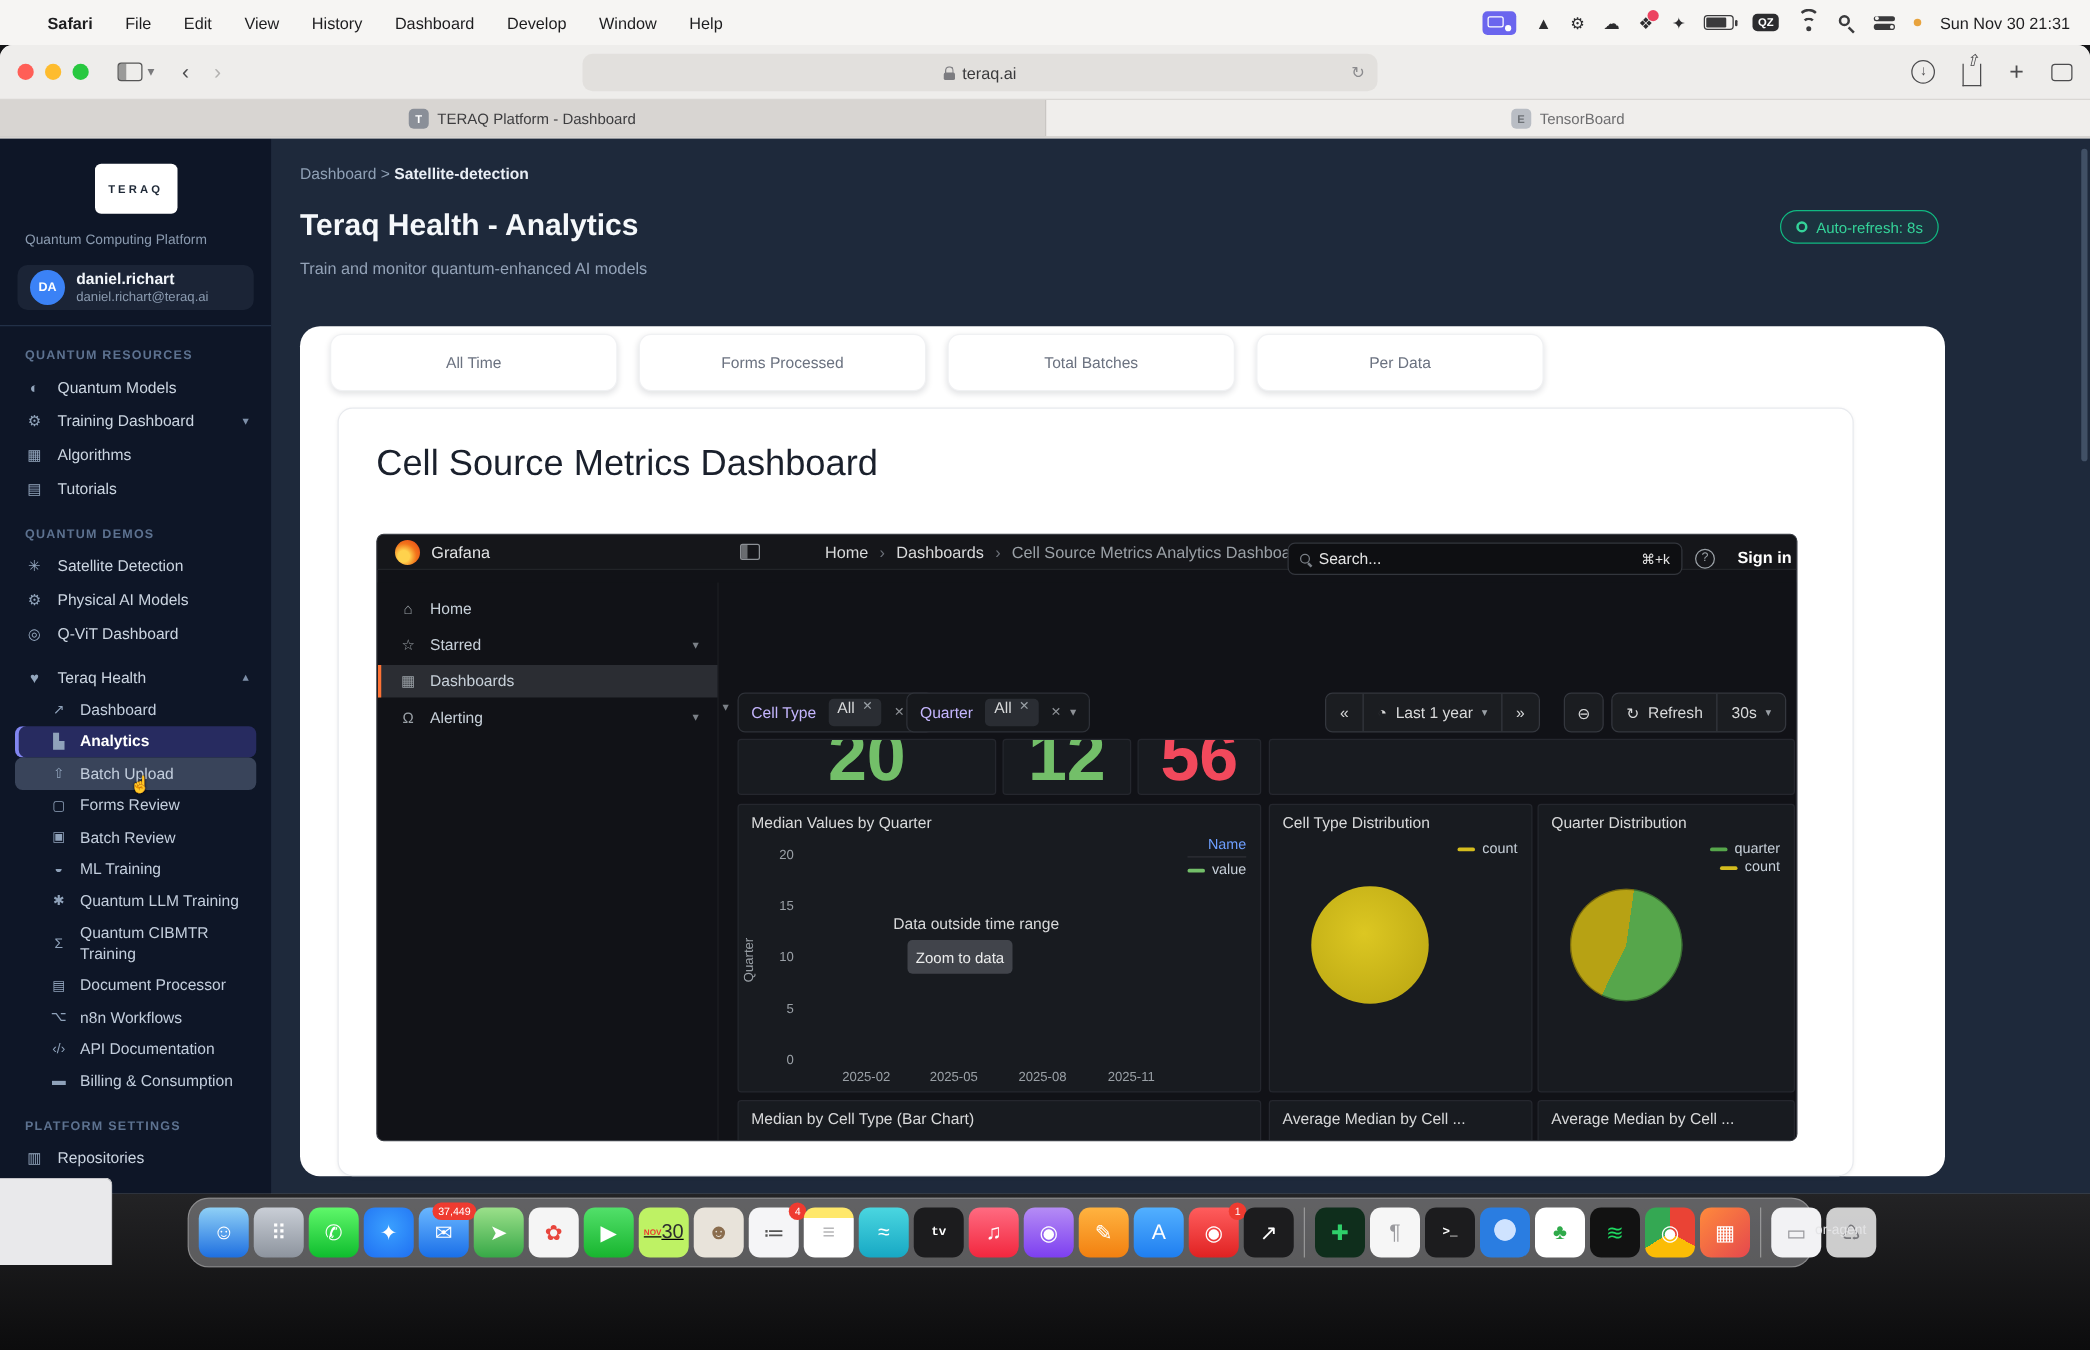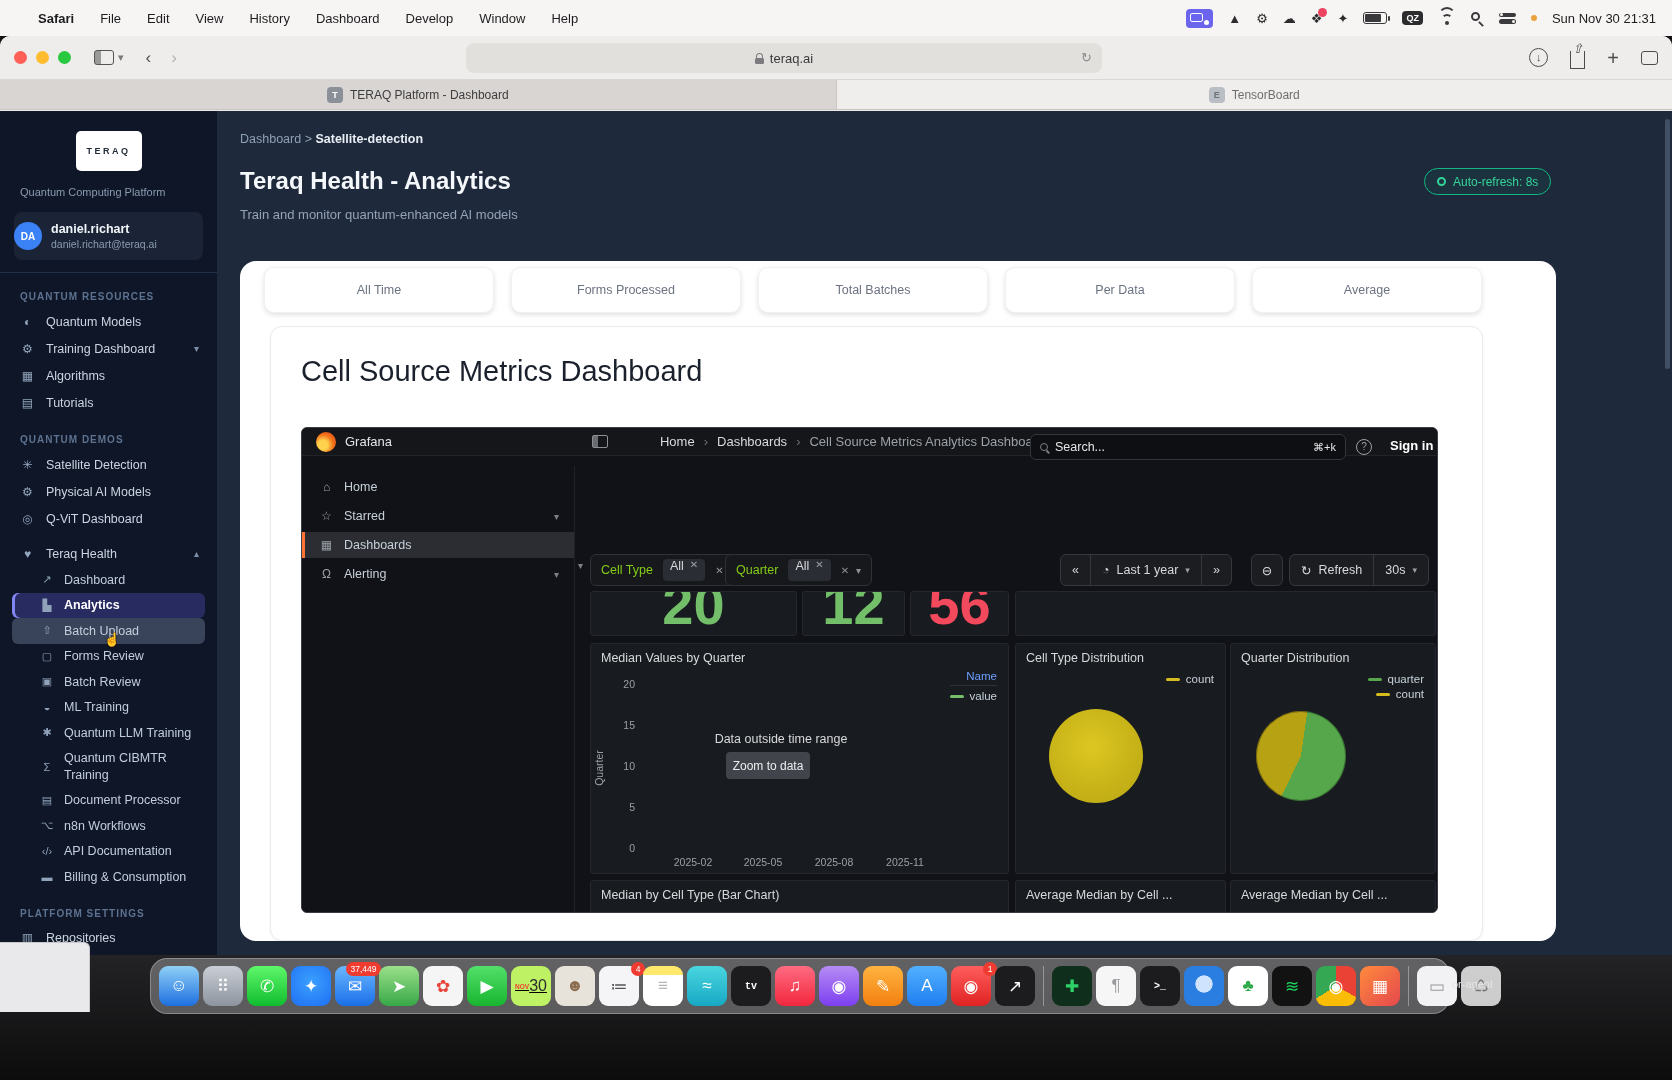--- a/index.html
+++ b/index.html
@@ -55,21 +55,21 @@
   .tab{flex:1;display:flex;align-items:center;justify-content:center;gap:7px;font-size:12px;color:#3d3d3f}
   .tab.active{background:#d8d5d2}
   .tab.idle{background:#f0eeec;color:#6e6e70;border-left:1px solid #c9c6c3}
   .fav{width:16px;height:16px;border-radius:4px;background:#8a8f98;color:#fff;font-size:9px;font-weight:700;display:flex;align-items:center;justify-content:center}
   .fav.g{background:#b9bdc4;color:#6e7277}
   
   .appwin{position:absolute;left:0;top:75px;width:1672px;height:844px;background:#1e293b}
   .sidebar{position:absolute;left:0;top:0;width:217px;height:844px;background:#0e1627;color:#cbd5e1;overflow:hidden}
   .logo{width:66px;height:40px;background:#fff;border-radius:5px;margin:20px auto 0;display:flex;align-items:center;justify-content:center;color:#1f2937;font-size:9px;font-weight:700;letter-spacing:2.5px}
   .tagline{margin:15px 0 0 20px;font-size:11px;color:#8b9bb0}
-  .usercard{margin:14px 14px 0;height:48px;background:#1b2436;border-radius:8px;display:flex;align-items:center;padding:0 0;gap:9px}
+  .usercard{margin:14px 14px 0;height:36px;background:#1b2436;border-radius:8px;display:flex;align-items:center;padding:0 10px;gap:9px}
   .avatar{width:28px;height:28px;border-radius:50%;background:#3b82f6;color:#fff;font-size:10px;font-weight:700;display:flex;align-items:center;justify-content:center;flex:none}
   .uname{font-size:12.5px;font-weight:700;color:#f1f5f9;line-height:1.25}
   .uemail{font-size:10.5px;color:#8b9bb0}
   .sdiv{height:1px;background:#223047;margin-top:12px}
   .sechead{margin:18px 0 6px 20px;font-size:10px;font-weight:700;letter-spacing:1px;color:#5d7290}
   .si{height:27px;display:flex;align-items:center;padding-left:20px;gap:11px;font-size:12.5px;color:#cbd5e1;position:relative}
   .si .ic{width:15px;text-align:center;color:#93a6bd;font-size:12px;flex:none}
   .si .chev{position:absolute;right:18px;color:#7d8fa8;font-size:10px}
   .child{height:25.5px;margin:0 12px;border-radius:6px;display:flex;align-items:center;padding-left:28px;gap:10px;font-size:12.5px;color:#c3cedd;position:relative}
   .child .ic{width:14px;text-align:center;color:#8fa2ba;font-size:11px;flex:none}
@@ -108,21 +108,21 @@
   .gsearch .sc{margin-left:auto;font-size:11px}
   .ghelp{position:absolute;left:1054px;top:11px;width:16px;height:16px;border:1.4px solid #9aa0a6;border-radius:50%;color:#9aa0a6;font-size:10px;text-align:center;line-height:14px}
   .gsignin{position:absolute;left:1088px;top:10px;font-size:13px;font-weight:600;color:#fff}
   .gside{position:absolute;left:0;top:38px;width:273px;bottom:0;background:#111217;border-right:1px solid #1f2126}
   .gsi{height:26px;margin-top:3px;display:flex;align-items:center;padding-left:17px;gap:10px;font-size:12.5px;color:#c7d0d9;position:relative}
   .gsi .ic{width:15px;text-align:center;color:#9aa0a6;font-size:12px}
   .gsi .chev{position:absolute;right:15px;color:#7b8087;font-size:10px}
   .gsi.sel{background:#2b2d33;box-shadow:inset 3px 0 0 #ff7335}
   .gdash{position:absolute;left:273px;top:38px;right:0;bottom:0;background:#111217}
   .fgroup{position:absolute;top:88px;height:32px;display:flex;align-items:center;background:#16181c;border:1px solid #2e3138;border-radius:6px;font-size:12.5px}
-  .fgroup .lbl{padding:0 10px;color:#84cc16}
+  .fgroup .lbl{padding:0 10px;color:#c4b5fd}
   .chip{background:#2a2d33;border-radius:4px;height:22px;display:flex;align-items:flex-start;padding:0 7px;gap:6px;color:#d8d9da}
   .chip .x{color:#9aa0a6;font-size:10px}
   .fgroup .tail{display:flex;align-items:center;gap:7px;padding:0 10px;color:#8d9196;font-size:10px}
   .tgroup{position:absolute;top:88px;height:32px;display:flex;align-items:stretch;background:#1b1d21;border:1px solid #34373e;border-radius:6px;font-size:12.5px;color:#d8d9da}
   .tseg{display:flex;align-items:center;padding:0 11px;gap:7px;border-left:1px solid #34373e}
   .tseg:first-child{border-left:none}
   .gexpand{position:absolute;left:276px;top:94px;color:#7b8087;font-size:10px}
   .panel{position:absolute;background:#181b20;border:1px solid #25272e;border-radius:3px;overflow:hidden}
   .ptitle2{position:absolute;left:10px;top:7px;font-size:12.5px;color:#d8d9da;white-space:nowrap}
   .statnum{position:absolute;left:0;right:0;bottom:2px;text-align:center;font-size:56px;font-weight:700;line-height:56px}
@@ -365,23 +365,20 @@
               </div>
             <div class="scard">
                 <span>Forms Processed</span>
               </div>
             <div class="scard">
                 <span>Total Batches</span>
               </div>
             <div class="scard">
                 <span>Per Data</span>
               </div>
-            <div class="scard">
-                <span>Average</span>
-              </div>
           </div>
 
           <div class="inner-card">
             <div class="bigtitle">Cell Source Metrics Dashboard</div>
 
             <div class="grafana">
               <div class="ghead">
                 <span class="glogo"></span>
                 <span class="gbrand">Grafana</span>
                 <span class="gtoggle">

